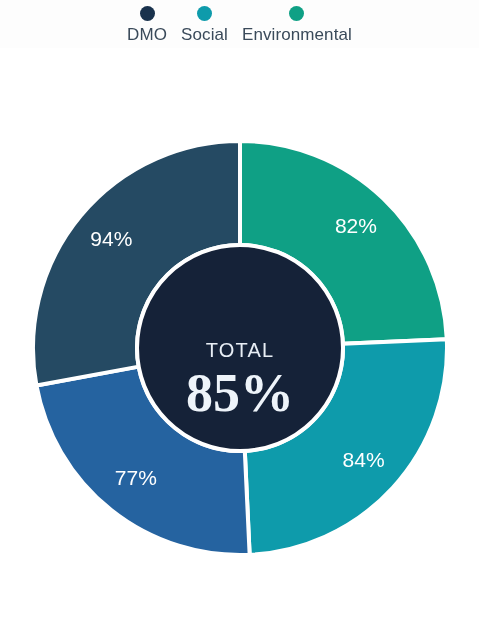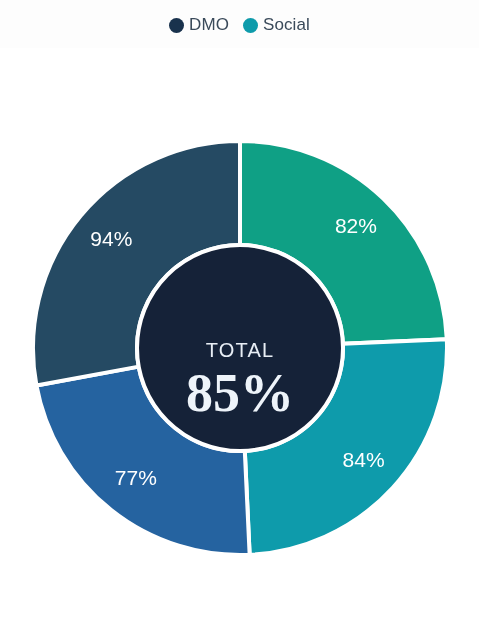--- a/index.html
+++ b/index.html
@@ -32,23 +32,24 @@
     width: 479px;
     height: 48px;
     display: flex;
     align-items: center;
     justify-content: center;
     gap: 14px;
     background: #fdfdfd;
   }
   .legend-item {
     display: flex;
-    align-items: flex-end;
+    align-items: center;
     gap: 5px;
     white-space: nowrap;
+    flex-direction: column;
   }
   .legend-dot {
     width: 15px;
     height: 15px;
     border-radius: 50%;
     flex: 0 0 auto;
     display: block;
   }
   .legend-label {
     font-size: 17px;
@@ -102,20 +103,24 @@
       <span class="legend-dot" style="background: rgb(25, 50, 77);"></span>
       <span class="legend-label">DMO</span>
     </div>
 
 
     <div class="legend-item">
       <span class="legend-dot" style="background: rgb(14, 155, 171);"></span>
       <span class="legend-label">Social</span>
     </div>
 
+    <div class="legend-item">
+      <span class="legend-dot" style="background: rgb(15, 160, 133);"></span>
+      <span class="legend-label">Environmental</span>
+    </div>
 
   </div>
 
   <div id="chart-wrap">
     <svg id="donut-svg" viewBox="0 0 479 591">
 
       <g id="slices">
           <path d="M 240 89 A 207 207 0 0 1 446.8178867140839 287.318886297233 L 342.90938324420597 291.6804120222947 A 103 103 0 0 0 240 193 Z" fill="#0fa085" stroke="#ffffff" stroke-width="4" stroke-linejoin="round"></path>
           <path d="M 446.8178867140839 287.318886297233 A 207 207 0 0 1 249.6450182142547 502.77517651702465 L 244.7992119616823 398.88813131040354 A 103 103 0 0 0 342.90938324420597 291.6804120222947 Z" fill="#0e9bab" stroke="#ffffff" stroke-width="4" stroke-linejoin="round"></path>
           <path d="M 249.6450182142547 502.77517651702465 A 207 207 0 0 1 36.41077631755485 333.4222928263264 L 138.6971495686384 314.6207544015054 A 103 103 0 0 0 244.7992119616823 398.88813131040354 Z" fill="#2563a0" stroke="#ffffff" stroke-width="4" stroke-linejoin="round"></path>

